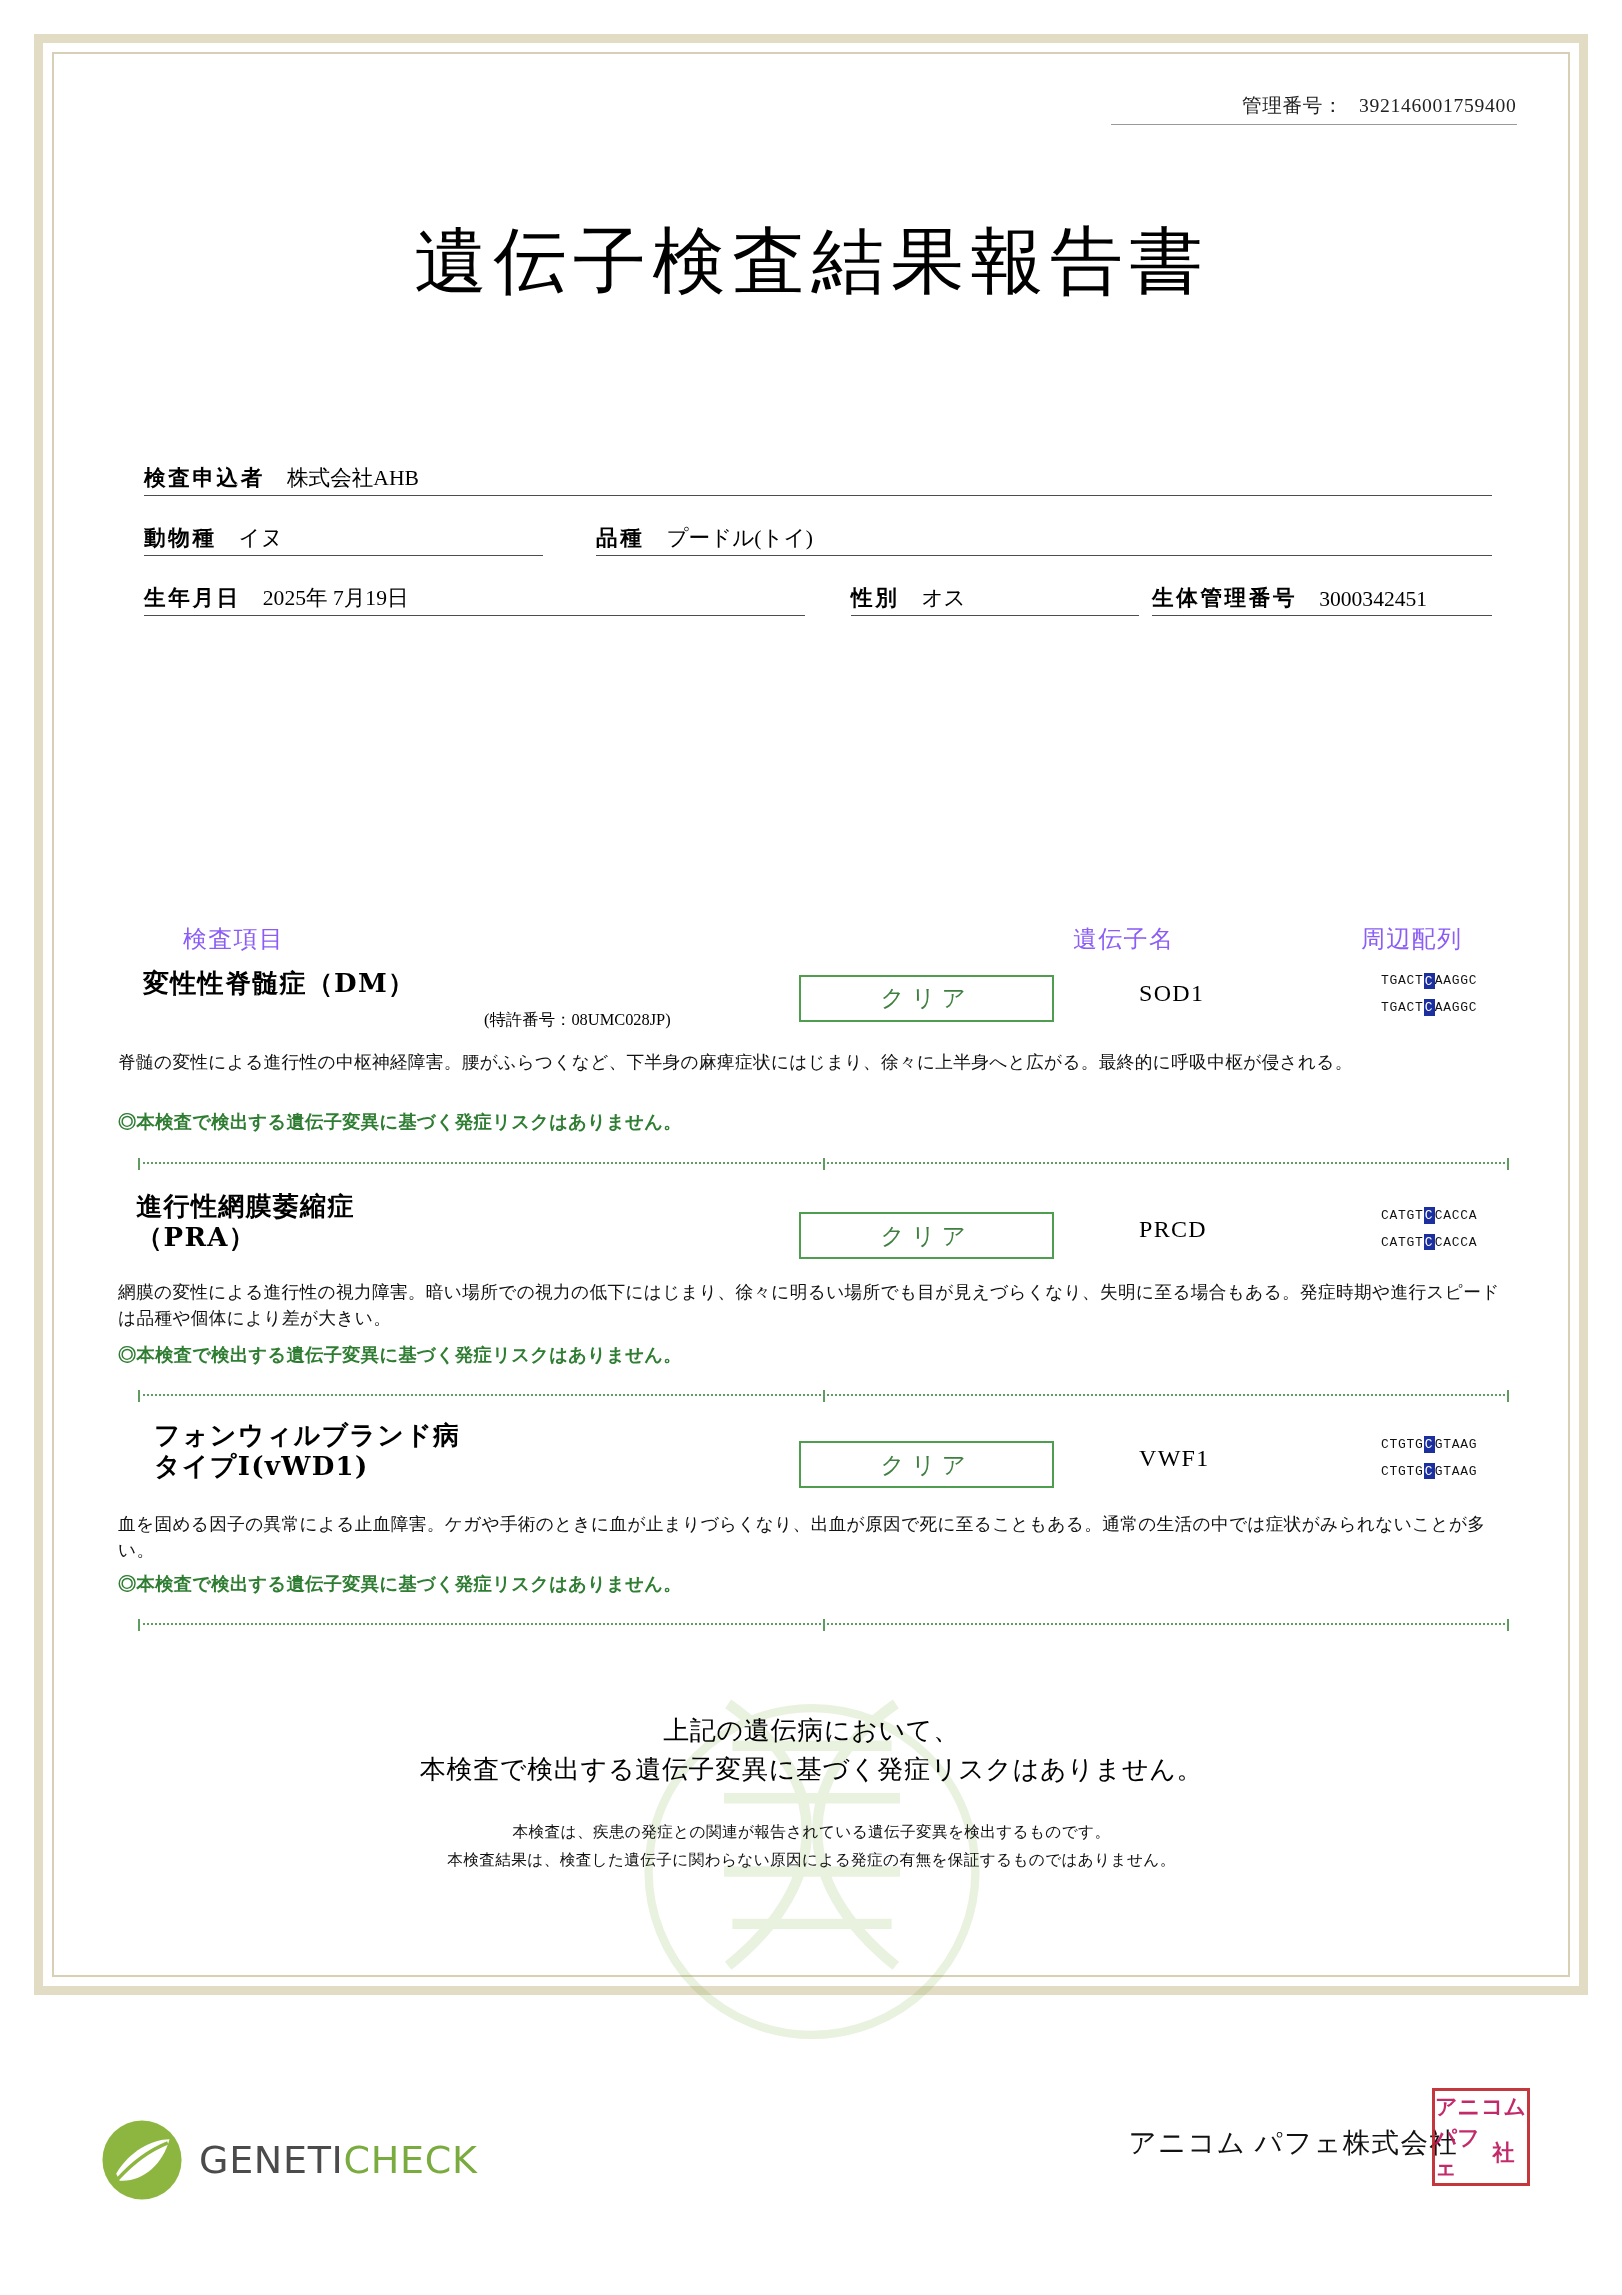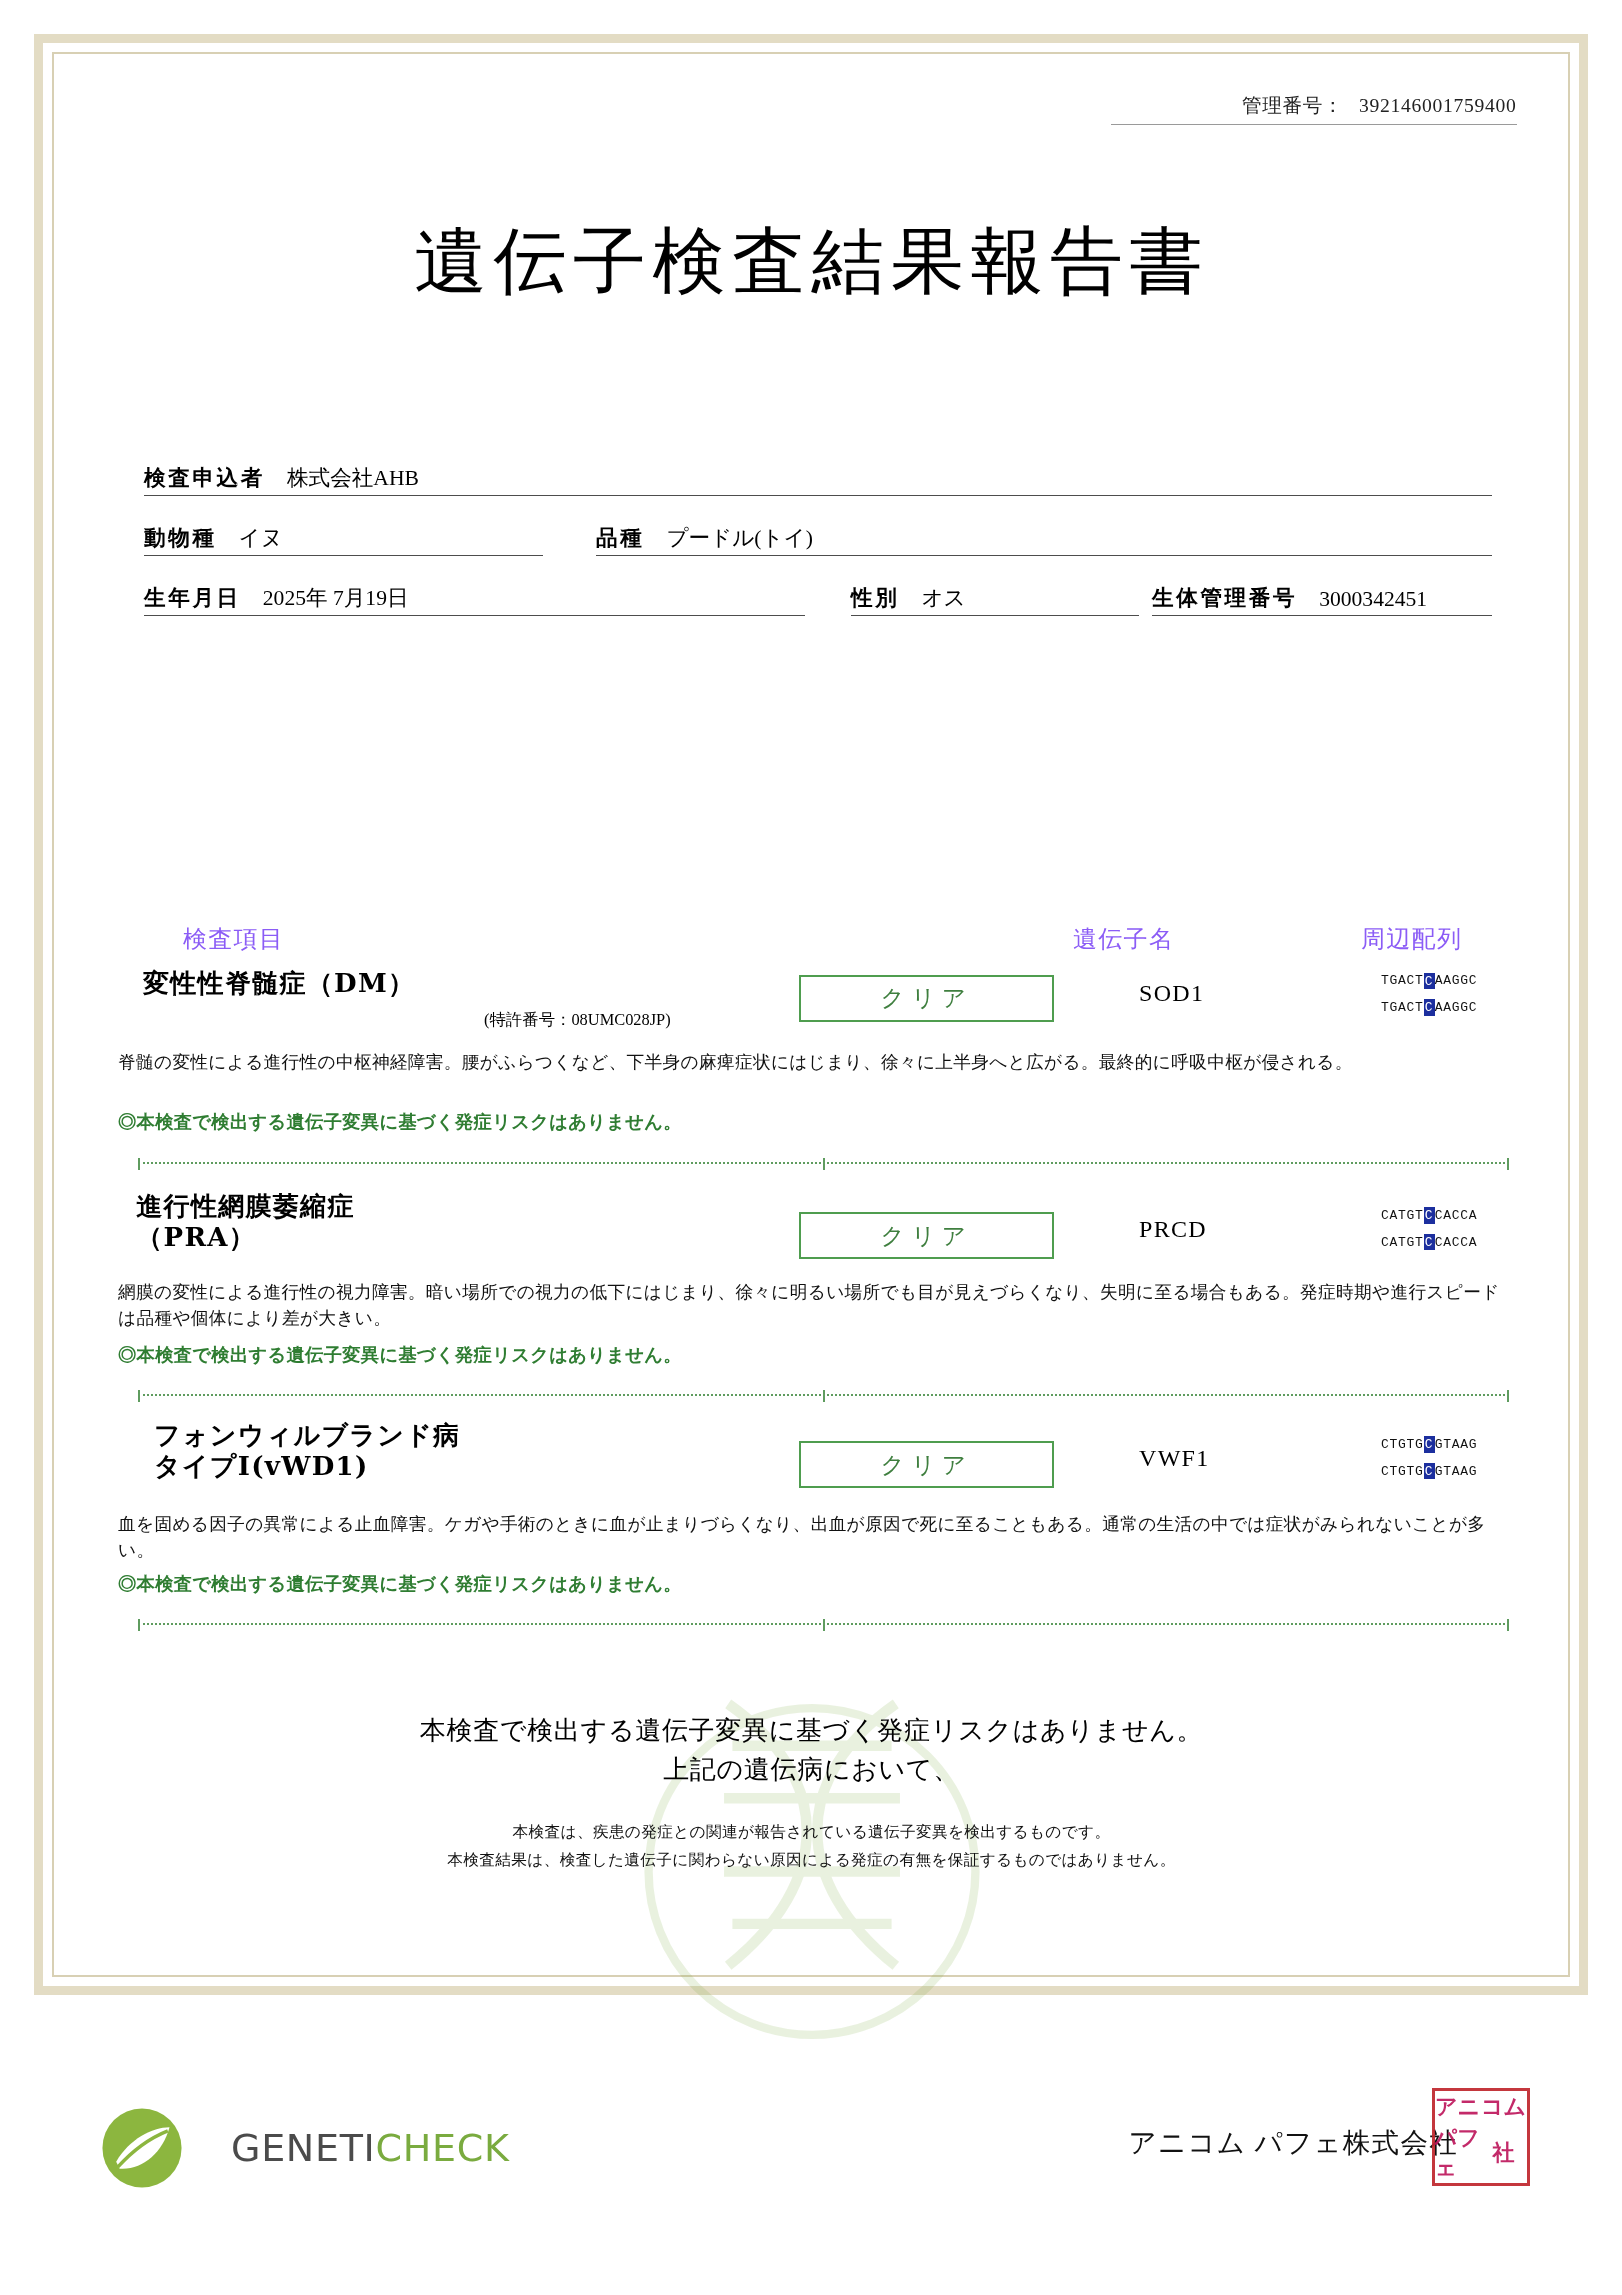--- a/index.html
+++ b/index.html
@@ -268,24 +268,23 @@
     width: 419px;
     height: 419px;
     opacity: 0.16;
     pointer-events: none;
   }
 
   
   .logo {
     position: absolute;
     left: 19.6px;
-    bottom: 33px;
+    bottom: 21px;
     display: flex;
     align-items: center;
-    gap: 32px;
   }
   .logo-mark {
     width: 86px;
     height: 86px;
     margin-right: 14.4px;
   }
   .logo-text {
     font-family: "DejaVu Sans", sans-serif;
     font-size: 38px;
     letter-spacing: 0.7px;
@@ -436,22 +435,22 @@
     <svg class="watermark" viewBox="0 0 200 200">
       <g fill="none" stroke="#7aab3f" stroke-width="5">
         <path d="M60 20 C110 55, 110 105, 60 145"></path>
         <path d="M140 20 C90 55, 90 105, 140 145"></path>
         <path d="M62 40 H138 M58 65 H142 M58 100 H142 M62 125 H138"></path>
         <circle cx="100" cy="100" r="78" stroke-width="4"></circle>
       </g>
     </svg>
 
     <div class="summary">
+      <div class="sum-main">上記の遺伝病において、</div>
       <div class="sum-main">本検査で検出する遺伝子変異に基づく発症リスクはありません。</div>
-      <div class="sum-main">上記の遺伝病において、</div>
       <div class="sum-note">本検査は、疾患の発症との関連が報告されている遺伝子変異を検出するものです。</div>
       <div class="sum-note" style="margin-top:2.6px;">本検査結果は、検査した遺伝子に関わらない原因による発症の有無を保証するものではありません。</div>
     </div>
 
     <div class="logo">
       <svg class="logo-mark" viewBox="0 0 100 100">
         <circle cx="50" cy="50" r="46" fill="#8cb63f"></circle>
         <path d="M20 66 C35 40, 62 26, 82 26 C74 56, 50 76, 24 74 Z" fill="#ffffff"></path>
         <path d="M22 72 C40 52, 60 38, 80 30" stroke="#8cb63f" stroke-width="4" fill="none"></path>
       </svg>

